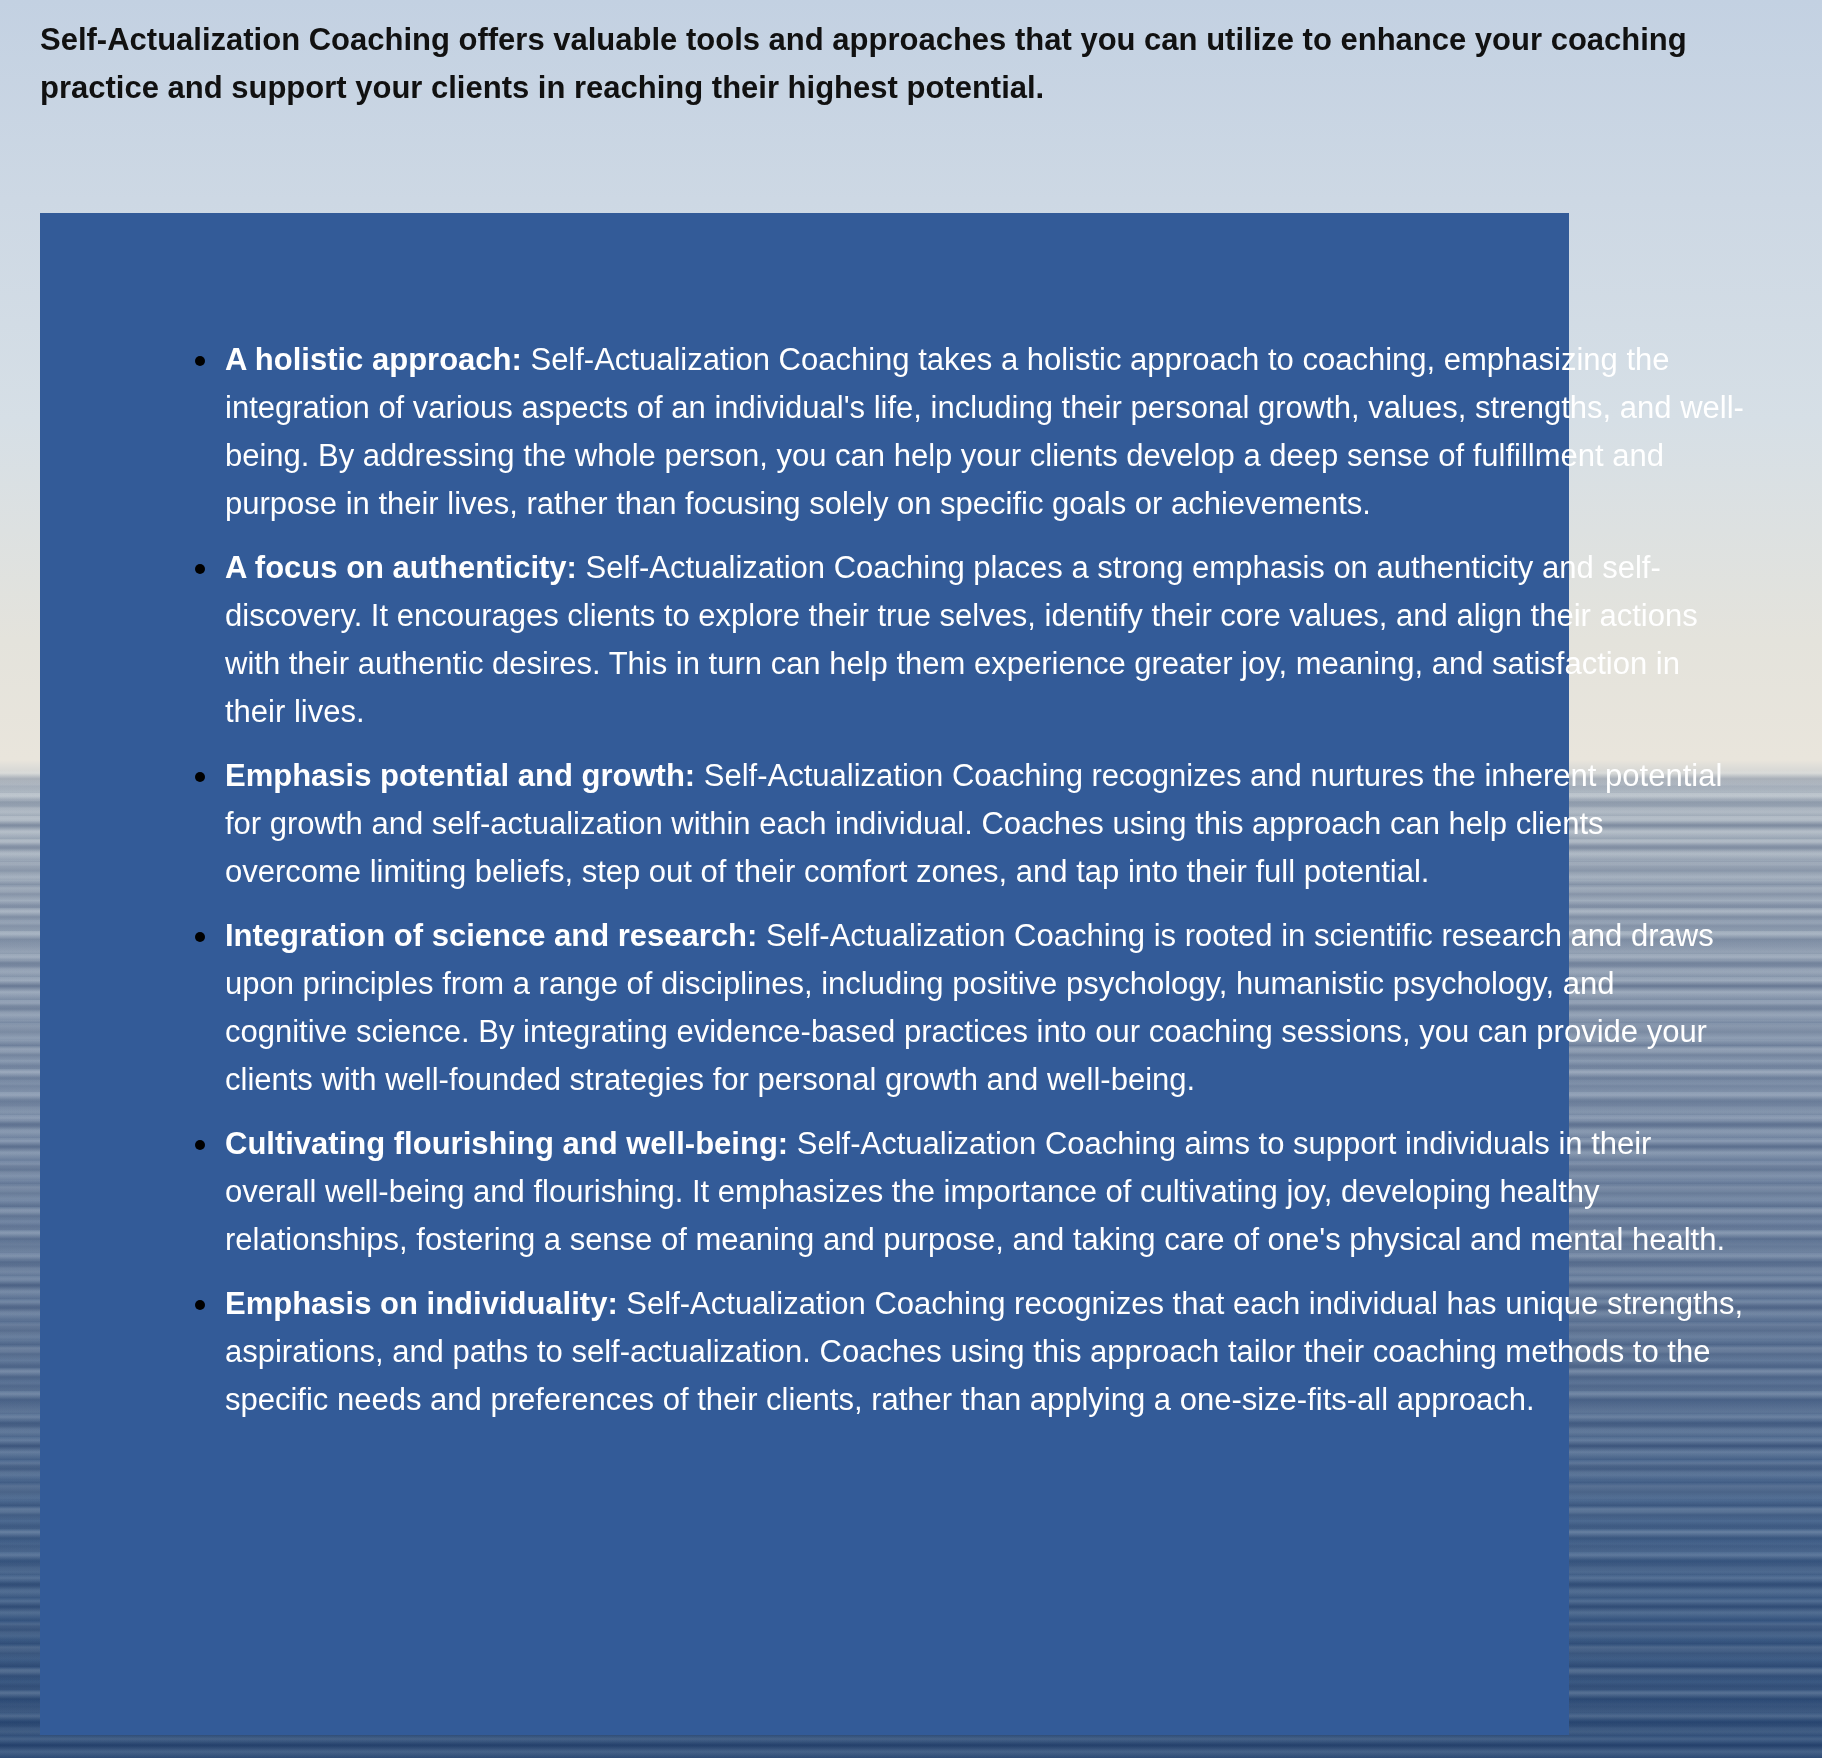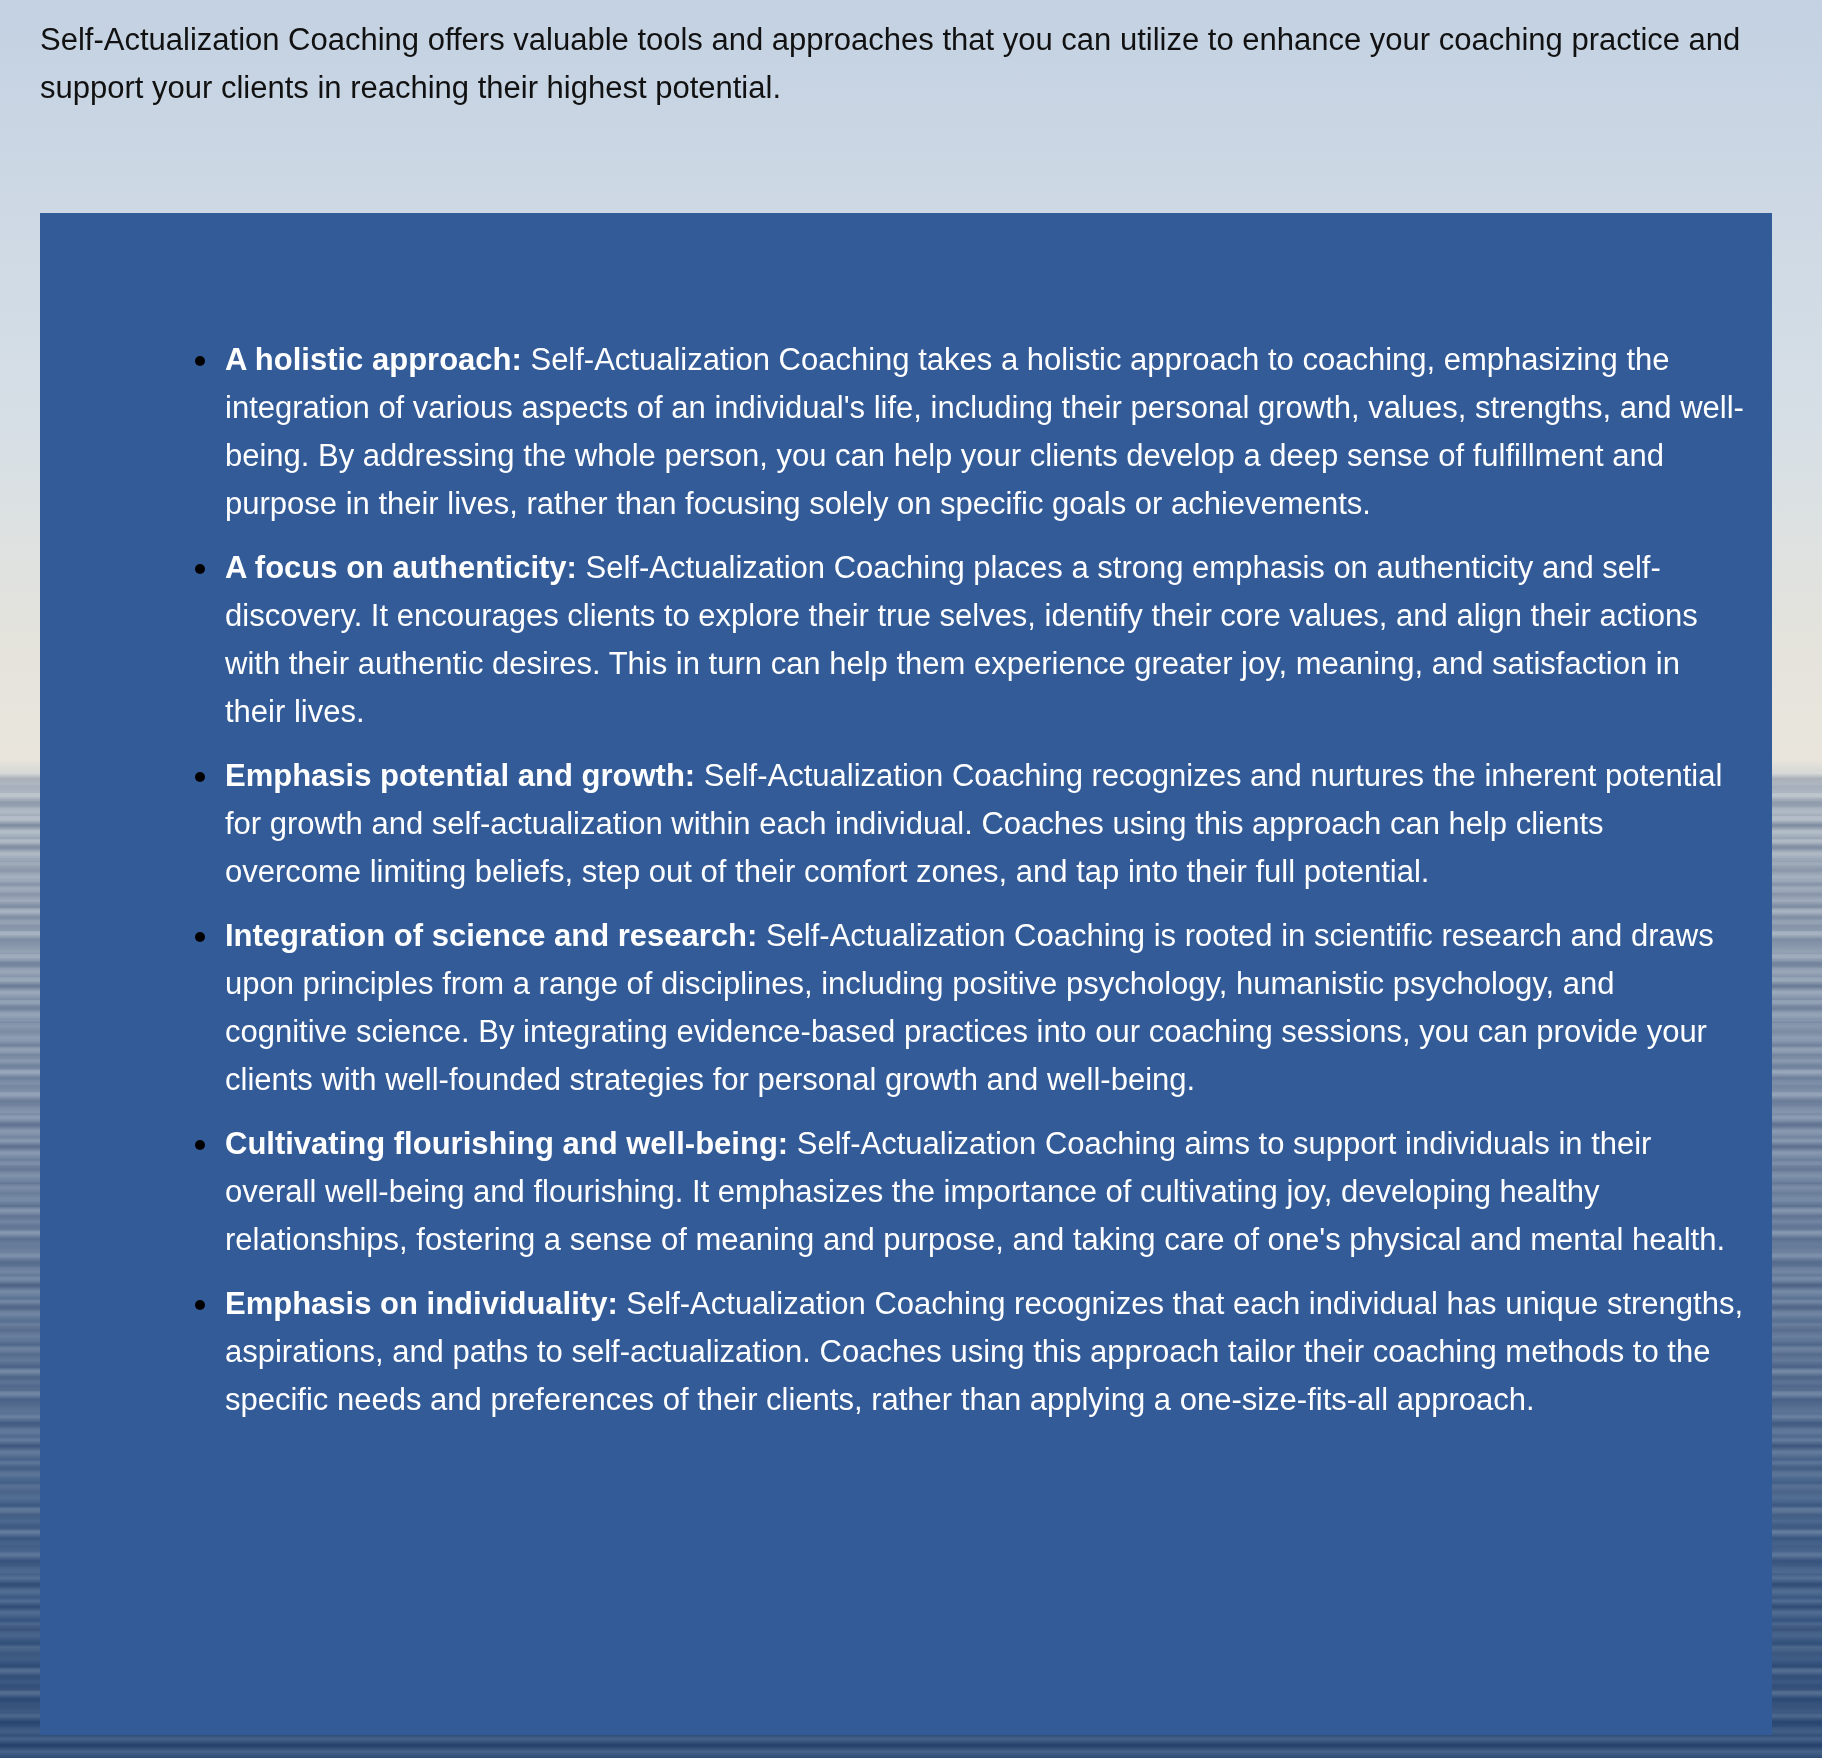--- a/index.html
+++ b/index.html
@@ -50,32 +50,33 @@
       pointer-events: none;
     }
     .intro {
       position: absolute;
       left: 40px;
       top: 16px;
       width: 1760px;
       color: #111;
       font-size: 31px;
       line-height: 48px;
+      font-weight: bold;
     }
     .intro p {
       margin: 0;
     }
     .intro p + p {
       margin-top: 32px;
     }
     .panel {
       position: absolute;
       left: 40px;
       top: 213px;
-      width: 1732px;
+      width: 1529px;
       height: 1522px;
       background: #335b98;
     }
     .features {
       list-style: none;
       margin: 0;
       padding: 0;
       position: absolute;
       left: 185px;
       top: 123px;

